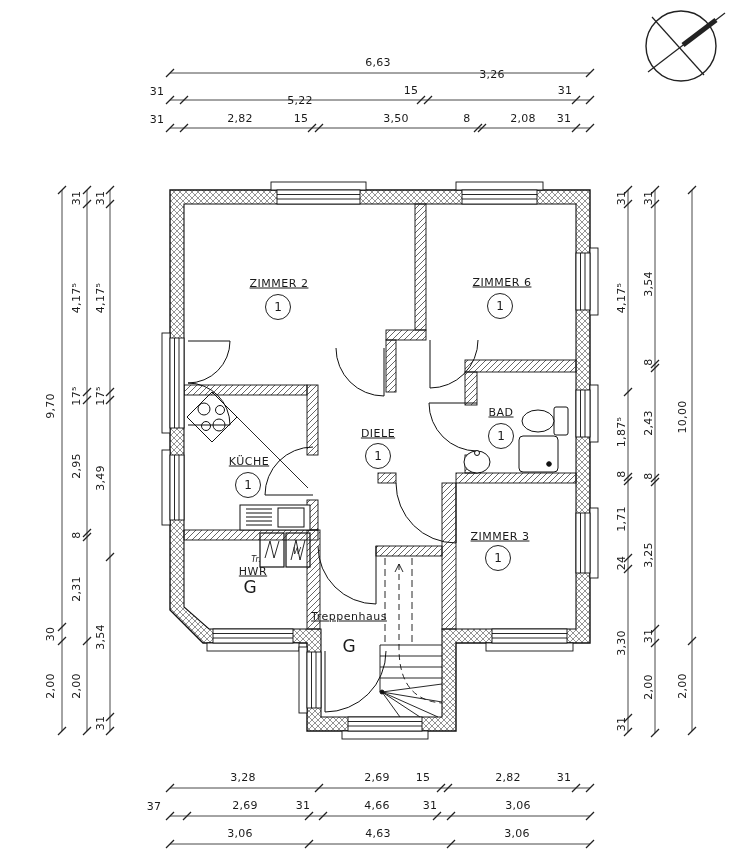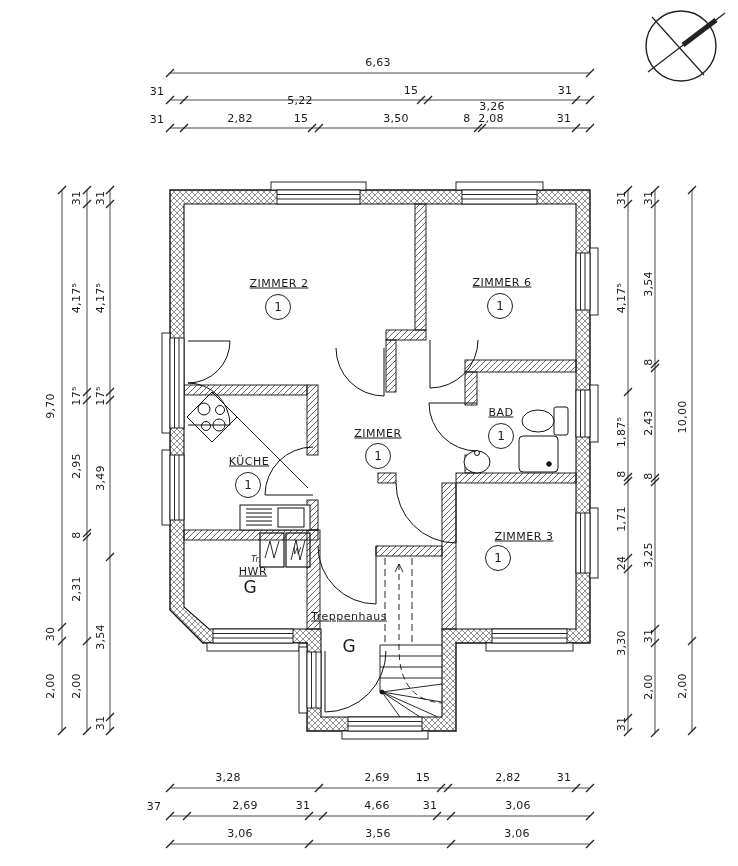--- a/index.html
+++ b/index.html
@@ -321,61 +321,61 @@
     <line x1="652" y1="17" x2="704" y2="75" stroke-width="1.2"></line>
   </g>
 </svg>
 
 <span class="rname" style="left:279px;top:283px">ZIMMER 2</span>
 <div class="rnum" style="left:278px;top:307px">1</div>
 <span class="rname" style="left:502px;top:282px">ZIMMER 6</span>
 <div class="rnum" style="left:500px;top:306px">1</div>
 <span class="rname" style="left:249px;top:461px">KÜCHE</span>
 <div class="rnum" style="left:248px;top:485px">1</div>
-<span class="rname" style="left:378px;top:433px">ZIMMER</span>
+<span class="rname" style="left:378px;top:433px">DIELE</span>
 <div class="rnum" style="left:378px;top:456px">1</div>
 <span class="rname" style="left:501px;top:412px">BAD</span>
 <div class="rnum" style="left:501px;top:436px">1</div>
-<span class="rname" style="left:524px;top:536px">ZIMMER 3</span>
+<span class="rname" style="left:500px;top:536px">ZIMMER 3</span>
 <div class="rnum" style="left:498px;top:558px">1</div>
 <span class="rname" style="left:253px;top:571px">HWR</span>
 <span class="gfloor" style="left:250px;top:587px">G</span>
 <span class="rname" style="left:349px;top:616px">Treppenhaus</span>
 <span class="gfloor" style="left:349px;top:646px">G</span>
 
 <span class="appl" style="left:256px;top:559px">Tr.</span>
 <span class="appl" style="left:297px;top:551px">W</span>
 
 <span class="dim" style="left:378px;top:62px">6,63</span>
 <span class="dim" style="left:157px;top:91px">31</span>
 <span class="dim" style="left:300px;top:100px">5,22</span>
 <span class="dim" style="left:411px;top:90px">15</span>
-<span class="dim" style="left:492px;top:106px">3,26</span>
+<span class="dim" style="left:492px;top:74px">3,26</span>
 <span class="dim" style="left:565px;top:90px">31</span>
 <span class="dim" style="left:157px;top:119px">31</span>
 <span class="dim" style="left:240px;top:118px">2,82</span>
 <span class="dim" style="left:301px;top:118px">15</span>
 <span class="dim" style="left:396px;top:118px">3,50</span>
 <span class="dim" style="left:467px;top:118px">8</span>
-<span class="dim" style="left:491px;top:118px">2,08</span>
+<span class="dim" style="left:523px;top:118px">2,08</span>
 <span class="dim" style="left:564px;top:118px">31</span>
 
-<span class="dim" style="left:228px;top:777px">3,28</span>
+<span class="dim" style="left:243px;top:777px">3,28</span>
 <span class="dim" style="left:377px;top:777px">2,69</span>
 <span class="dim" style="left:423px;top:777px">15</span>
 <span class="dim" style="left:508px;top:777px">2,82</span>
 <span class="dim" style="left:564px;top:777px">31</span>
 <span class="dim" style="left:154px;top:806px">37</span>
 <span class="dim" style="left:245px;top:805px">2,69</span>
 <span class="dim" style="left:303px;top:805px">31</span>
 <span class="dim" style="left:377px;top:805px">4,66</span>
 <span class="dim" style="left:430px;top:805px">31</span>
 <span class="dim" style="left:518px;top:805px">3,06</span>
 <span class="dim" style="left:240px;top:833px">3,06</span>
-<span class="dim" style="left:378px;top:833px">3,56</span>
+<span class="dim" style="left:378px;top:833px">4,63</span>
 <span class="dim" style="left:517px;top:833px">3,06</span>
 
 <span class="dim v" style="left:50px;top:406px">9,70</span>
 <span class="dim v" style="left:50px;top:634px">30</span>
 <span class="dim v" style="left:50px;top:686px">2,00</span>
 <span class="dim v" style="left:76px;top:198px">31</span>
 <span class="dim v" style="left:76px;top:298px">4,17⁵</span>
 <span class="dim v" style="left:76px;top:396px">17⁵</span>
 <span class="dim v" style="left:76px;top:466px">2,95</span>
 <span class="dim v" style="left:76px;top:535px">8</span>

